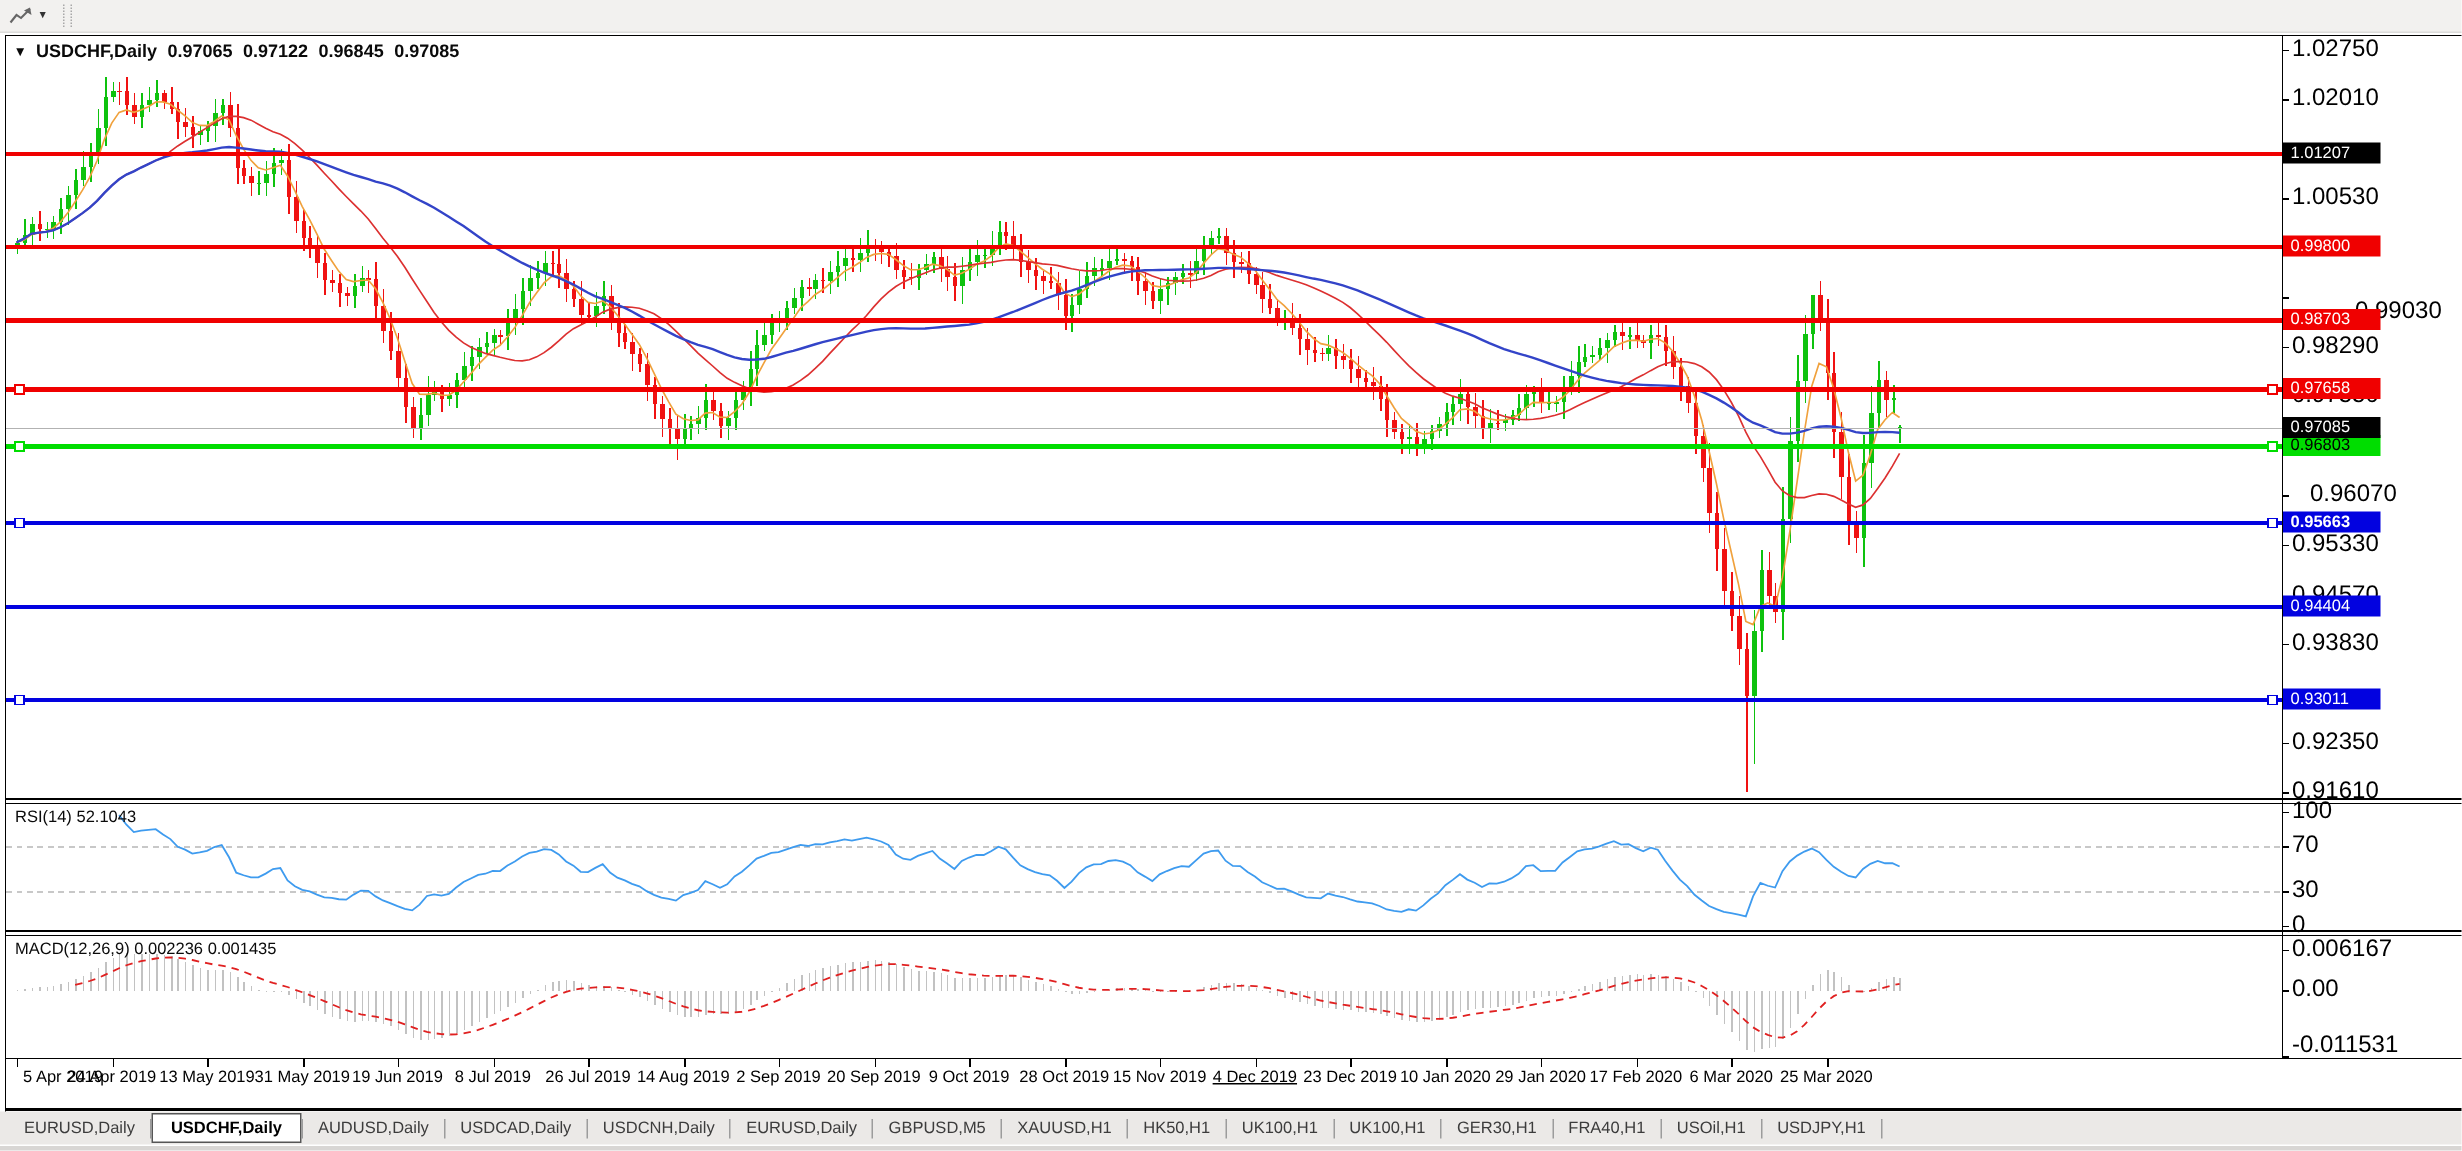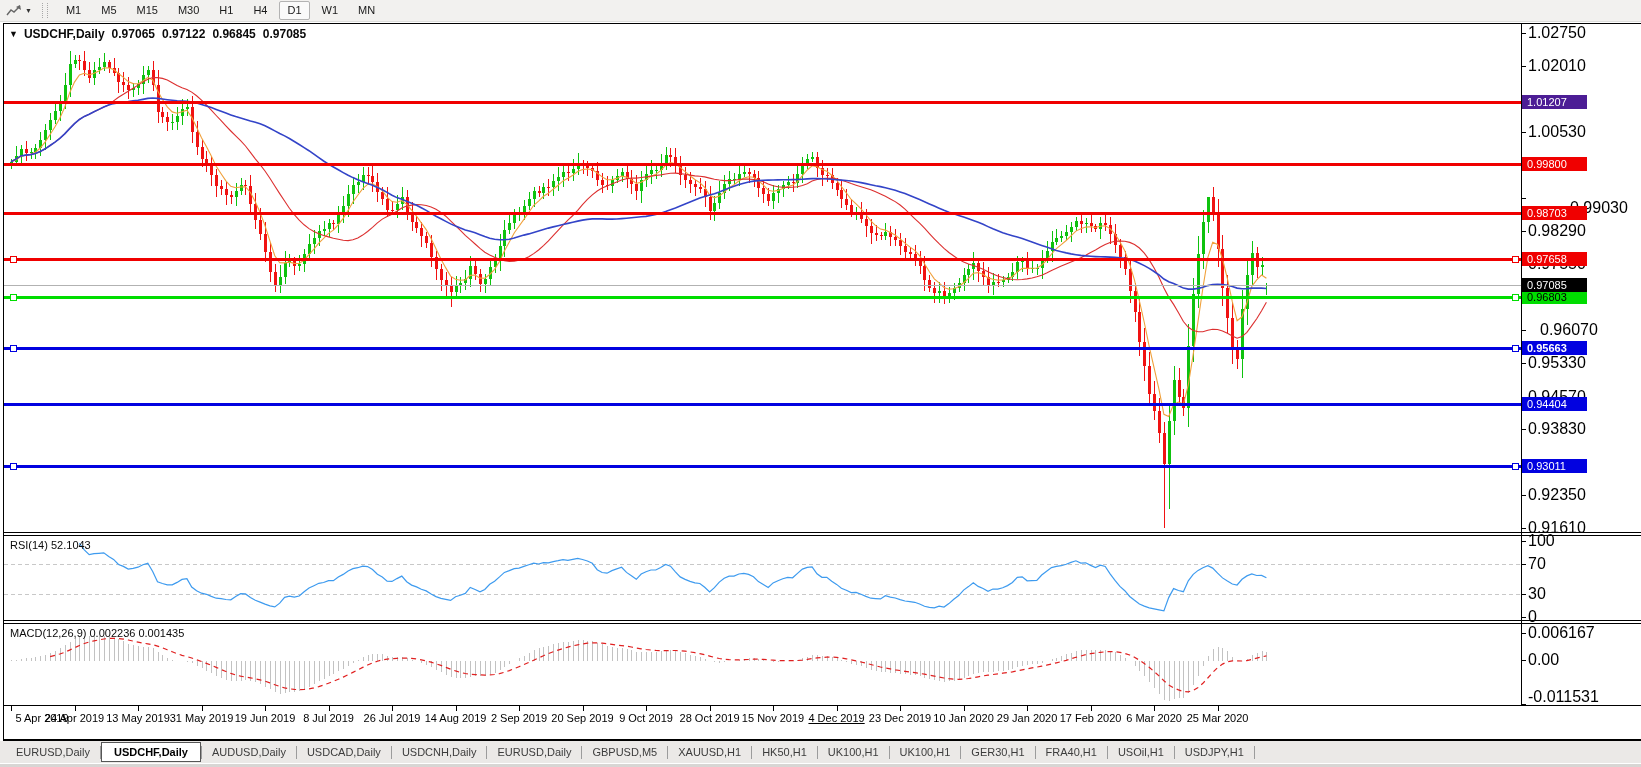--- a/index.html
+++ b/index.html
@@ -901,31 +901,20 @@
 
 <div class="toolbar">
   <div class="toolicon">
     <svg width="16" height="14" viewBox="0 0 16 14">
       <polyline points="1,11 5,6 8,8 14,2" stroke="#666" stroke-width="1.4" fill="none"></polyline>
       <polygon points="14,1 15,6 10,3" fill="#666"></polygon>
     </svg>
   </div>
   <div class="tooldd">▼</div>
   <div class="grip"></div>
-  <div id="tf-buttons" style="display:flex;align-items:center">
-      <div class="tfbtn">M1</div>
-      <div class="tfbtn">M5</div>
-      <div class="tfbtn">M15</div>
-      <div class="tfbtn">M30</div>
-      <div class="tfbtn">H1</div>
-      <div class="tfbtn">H4</div>
-      <div class="tfbtn sel">D1</div>
-      <div class="tfbtn">W1</div>
-      <div class="tfbtn">MN</div>
-    </div>
 </div>
 
 <div class="ovl charttitle">
   <span class="dd">▼</span>
   <span>USDCHF,Daily</span>
   <span>0.97065</span>
   <span>0.97122</span>
   <span>0.96845</span>
   <span>0.97085</span>
 </div>
@@ -954,21 +943,21 @@
     <div class="axis-tick" style="top: 422.444px;">0.93830</div>
     <div class="axis-tick" style="top: 488.222px;">0.92350</div>
     <div class="axis-tick" style="top: 521.111px;">0.91610</div>
     <div class="axis-tick" style="top: 534px;">100</div>
     <div class="axis-tick" style="top: 556.8px;">70</div>
     <div class="axis-tick" style="top: 587.2px;">30</div>
     <div class="axis-tick" style="top: 610px;">0</div>
     <div class="axis-tick" style="top: 626px;">0.006167</div>
     <div class="axis-tick" style="top: 653px;">0.00</div>
     <div class="axis-tick" style="top: 690px;">-0.011531</div>
-    <div class="axis-box" style="top: 94.5778px; background: #4c1d95;">1.01207</div>
+    <div class="axis-box" style="top: 94.5778px; background: #000000;">1.01207</div>
     <div class="axis-box" style="top: 157.111px; background: rgb(240, 0, 0);">0.99800</div>
     <div class="axis-box" style="top: 205.867px; background: rgb(240, 0, 0);">0.98703</div>
     <div class="axis-box" style="top: 252.311px; background: rgb(240, 0, 0);">0.97658</div>
     <div class="axis-box" style="top: 290.311px; background: rgb(0, 221, 0); color: rgb(0, 0, 0);">0.96803</div>
     <div class="axis-box" style="top: 340.978px; background: rgb(2, 2, 224); font-weight: bold;">0.95663</div>
     <div class="axis-box" style="top: 396.933px; background: rgb(2, 2, 224);">0.94404</div>
     <div class="axis-box" style="top: 458.844px; background: rgb(2, 2, 224);">0.93011</div>
     <div class="axis-box" style="top: 277.778px; background: rgb(0, 0, 0);">0.97085</div>
   </div>
 <div id="date-labels">

